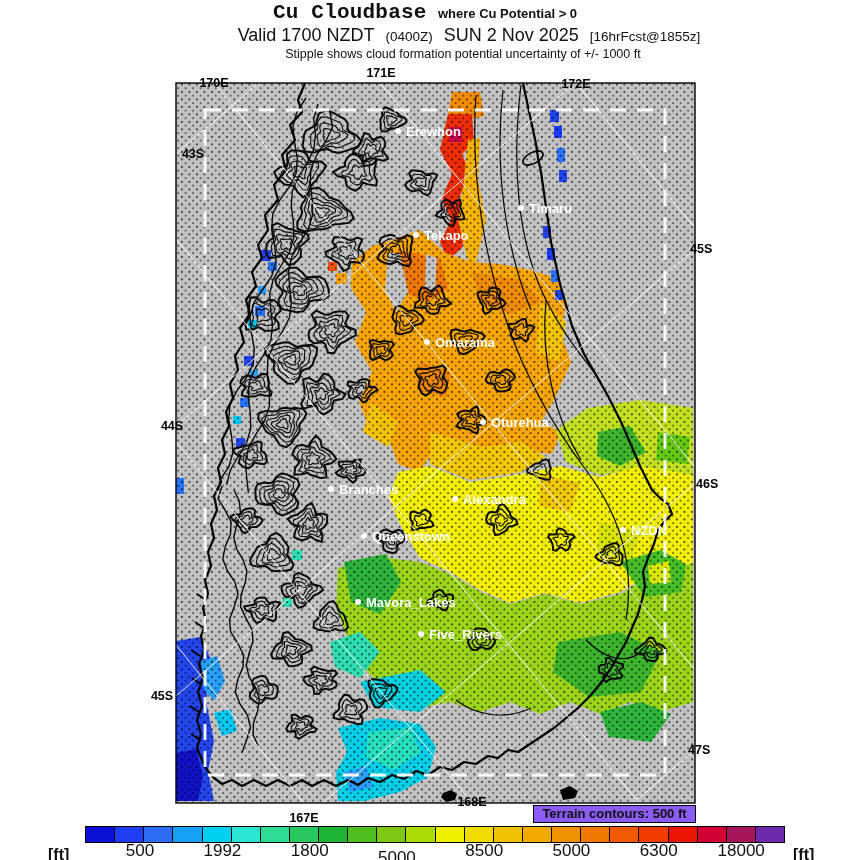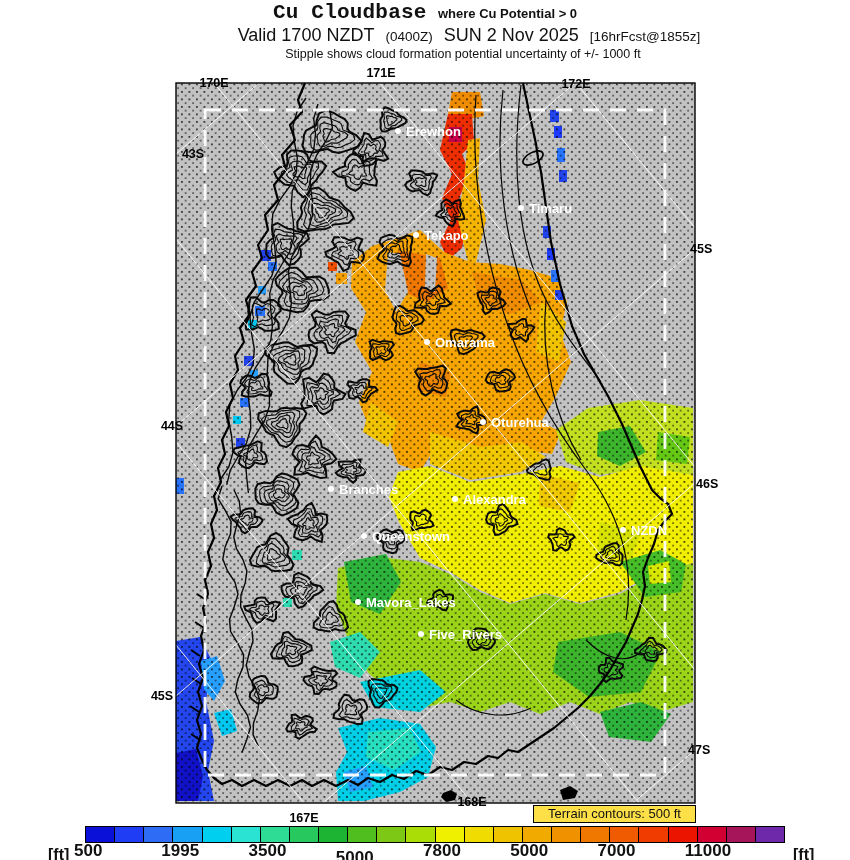--- a/index.html
+++ b/index.html
@@ -8,29 +8,29 @@
   .titles{position:absolute;left:0;top:0;width:850px;text-align:center;}
   .t1{position:absolute;top:1px;width:100%;}
   .t1 .big{font-size:21px;font-weight:bold;letter-spacing:.2px;font-family:Liberation Mono, monospace;}
   .t1 .small{font-size:13px;font-weight:bold;margin-left:7px;}
   .t2{position:absolute;top:25px;width:100%;font-size:18px;margin-left:44px;}
   .t2 .sm{font-size:13.5px;}
   .t2 span{margin:0 3px;}
   .t3{position:absolute;top:47px;width:100%;font-size:12.5px;padding-left:38px;}
   svg{position:absolute;left:0;top:0;}
   .terrain-box{position:absolute;left:533px;top:805px;width:161px;height:16px;
-       background:#fde047;border:1.5px solid #000;font-size:13px;line-height:16px;
-       text-align:center;}
+       background:#8b5cf6;border:1.5px solid #000;font-size:13px;line-height:16px;
+       text-align:center;font-weight:bold;}
   #colorbar{position:absolute;left:85px;top:826px;width:698px;height:15px;
        display:flex;border:1px solid #000;box-sizing:content-box;}
   #colorbar .seg{flex:1 1 0;height:100%;}
   #colorbar .seg + .seg{border-left:1px solid #000;}
   #cbticks{position:absolute;left:85px;top:841px;width:698px;height:20px;}
-  #cbticks span{position:absolute;width:80px;margin-left:-40px;text-align:left;
-       font-size:17px;font-weight:bold;}
+  #cbticks span{position:absolute;width:80px;margin-left:-40px;text-align:right;
+       font-size:17px;font-weight:normal;}
   .ftunit{position:absolute;top:823px;font-size:16px;font-weight:bold;margin-top:23px;}
   .ftl{left:48px;} .ftr{left:793px;}
 </style>
 </head>
 <body>
 
 <div class="titles">
   <div class="t1">
     <span class="big">Cu Cloudbase</span>
     <span class="small">where Cu Potential &gt; 0</span>
@@ -392,22 +392,22 @@
     <div class="seg" style="background: rgb(240, 120, 0);"></div>
     <div class="seg" style="background: rgb(240, 90, 0);"></div>
     <div class="seg" style="background: rgb(240, 60, 0);"></div>
     <div class="seg" style="background: rgb(235, 20, 0);"></div>
     <div class="seg" style="background: rgb(210, 0, 50);"></div>
     <div class="seg" style="background: rgb(166, 20, 90);"></div>
     <div class="seg" style="background: rgb(110, 40, 170);"></div>
   </div>
 <div id="cbticks">
     <span style="left: 29.1px;">500</span>
-    <span style="left: 116.3px;">1995</span>
-    <span style="left: 203.6px;">3500</span>
+    <span style="left: 116.3px;">1992</span>
+    <span style="left: 203.6px;">1800</span>
     <span style="left: 290.8px; margin-top: 7px;">5000</span>
-    <span style="left: 378.1px;">7800</span>
+    <span style="left: 378.1px;">8500</span>
     <span style="left: 465.3px;">5000</span>
-    <span style="left: 552.6px;">7000</span>
-    <span style="left: 639.8px;">11000</span>
+    <span style="left: 552.6px;">6300</span>
+    <span style="left: 639.8px;">18000</span>
   </div>
 <span class="ftunit ftl">[ft]</span>
 <span class="ftunit ftr">[ft]</span>
 
 </body></html>

